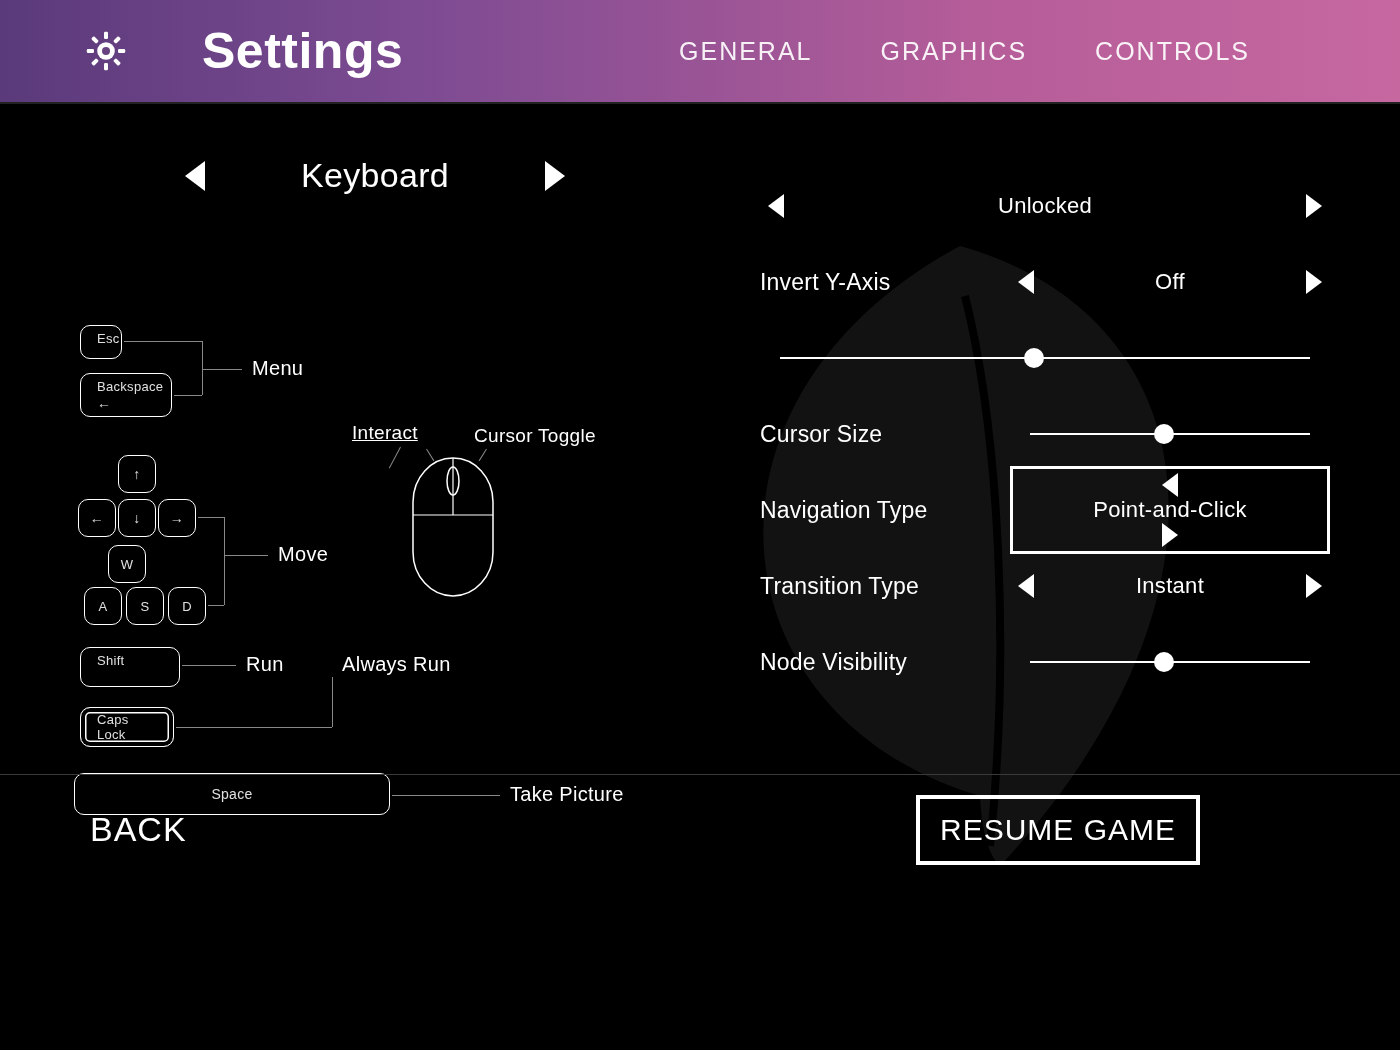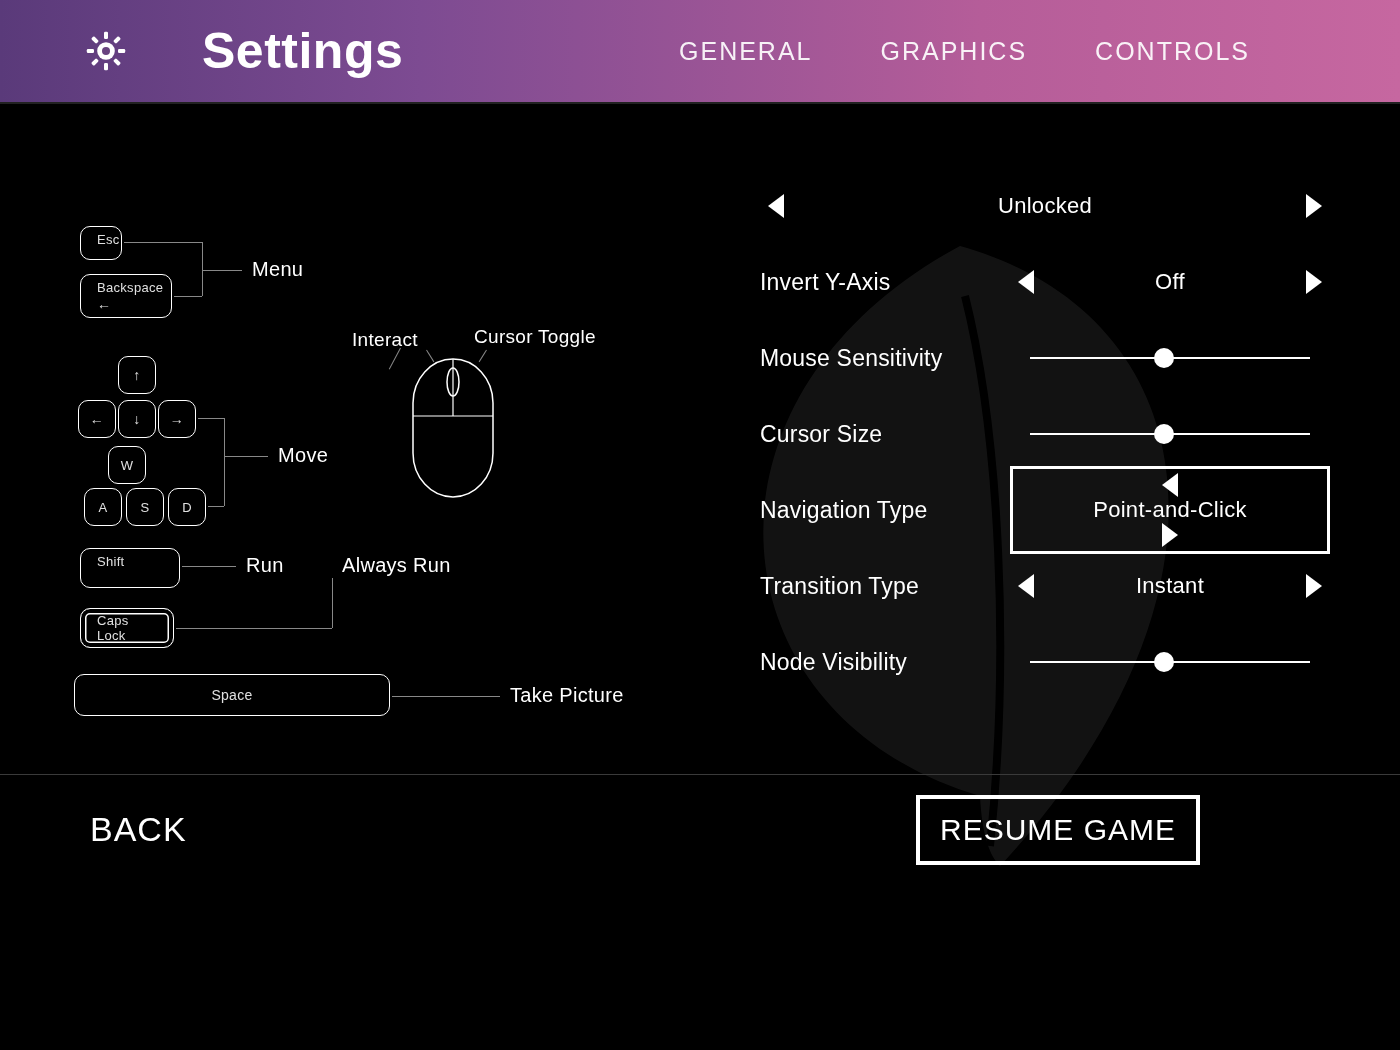--- a/index.html
+++ b/index.html
@@ -251,20 +251,25 @@
   </div>
 
   <div class="main">
 
     <svg class="leaf-bg" viewBox="0 0 620 640">
       <path d="M310 10 C 560 80, 600 360, 350 630 C 340 620, 332 600, 330 560 C 60 480, 30 160, 310 10 Z" fill="#ffffff"></path>
       <path d="M315 60 C 350 200, 360 420, 340 610" stroke="#000" stroke-width="8" fill="none"></path>
     </svg>
 
     <div class="left-pane">
+      <div class="scheme-selector">
+        <div class="tri left"></div>
+        <div class="scheme-title">Keyboard</div>
+        <div class="tri right"></div>
+      </div>
 
       <div class="kbd-diagram">
 
         <div class="kcap" style="left:10px; top:70px;  width:42px; height:34px;">Esc</div>
         <div class="kcap" style="left:10px; top:118px; width:92px; height:44px; flex-direction:column; justify-content:space-between;">
           <span>Backspace</span>
           <span style="font-size:14px;">←</span>
         </div>
         <div class="line h" style="left:54px;  top:86px;  width:78px;"></div>
         <div class="line h" style="left:104px; top:140px; width:28px;"></div>
@@ -289,21 +294,21 @@
         <div class="kcap center" style="left:14px; top:332px; width:38px; height:38px;">A</div>
         <div class="kcap center" style="left:56px; top:332px; width:38px; height:38px;">S</div>
         <div class="kcap center" style="left:98px; top:332px; width:38px; height:38px;">D</div>
 
         <div class="line h" style="left:128px; top:262px; width:26px;"></div>
         <div class="line h" style="left:138px; top:350px; width:16px;"></div>
         <div class="line v" style="left:154px; top:262px; height:88px;"></div>
         <div class="line h" style="left:154px; top:300px; width:44px;"></div>
         <div class="lbl" style="left:208px; top:288px;">Move</div>
 
-        <div class="lbl" style="left:282px; top:173px; font-size:19px;">Interact</div>
+        <div class="lbl" style="left:282px; top:167px; font-size:19px;text-decoration:underline;">Interact</div>
         <div class="lbl" style="left:404px; top:170px; font-size:19px;">Cursor Toggle</div>
         <svg class="mouse" viewBox="0 0 86 144">
           <rect x="3" y="3" width="80" height="138" rx="40" ry="44" fill="none" stroke="#fff" stroke-width="1.5"></rect>
           <line x1="43" y1="3" x2="43" y2="60" stroke="#fff" stroke-width="1.2"></line>
           <line x1="3" y1="60" x2="83" y2="60" stroke="#fff" stroke-width="1.2"></line>
           <ellipse cx="43" cy="26" rx="6" ry="14" fill="none" stroke="#fff" stroke-width="1.5"></ellipse>
         </svg>
         <div class="line v" style="left:316px; top:192px; height:10px; transform:rotate(28deg); transform-origin:top; width:1px; background:#888; height:24px; left:330px; top:192px;"></div>
         <div class="line" style="left:356px; top:194px; width:1px; height:14px; background:#888; transform:rotate(-32deg); transform-origin:top;"></div>
         <div class="line" style="left:416px; top:194px; width:1px; height:14px; background:#888; transform:rotate(32deg); transform-origin:top;"></div>
@@ -335,21 +340,20 @@
       <div class="row">
         <div class="row-label">Invert Y-Axis</div>
         <div class="row-value-wrap">
           <div class="tri-sm left"></div>
           <div class="row-value">Off</div>
           <div class="tri-sm right"></div>
         </div>
       </div>
 
       <div class="row">
-        <div class="row-label">Mouse Sensitivity</div>
         <div class="slider-wrap">
           <div class="slider">
             <div class="thumb" style="left:48%"></div>
           </div>
         </div>
       </div>
 
       <div class="row">
         <div class="row-label">Cursor Size</div>
         <div class="slider-wrap">

